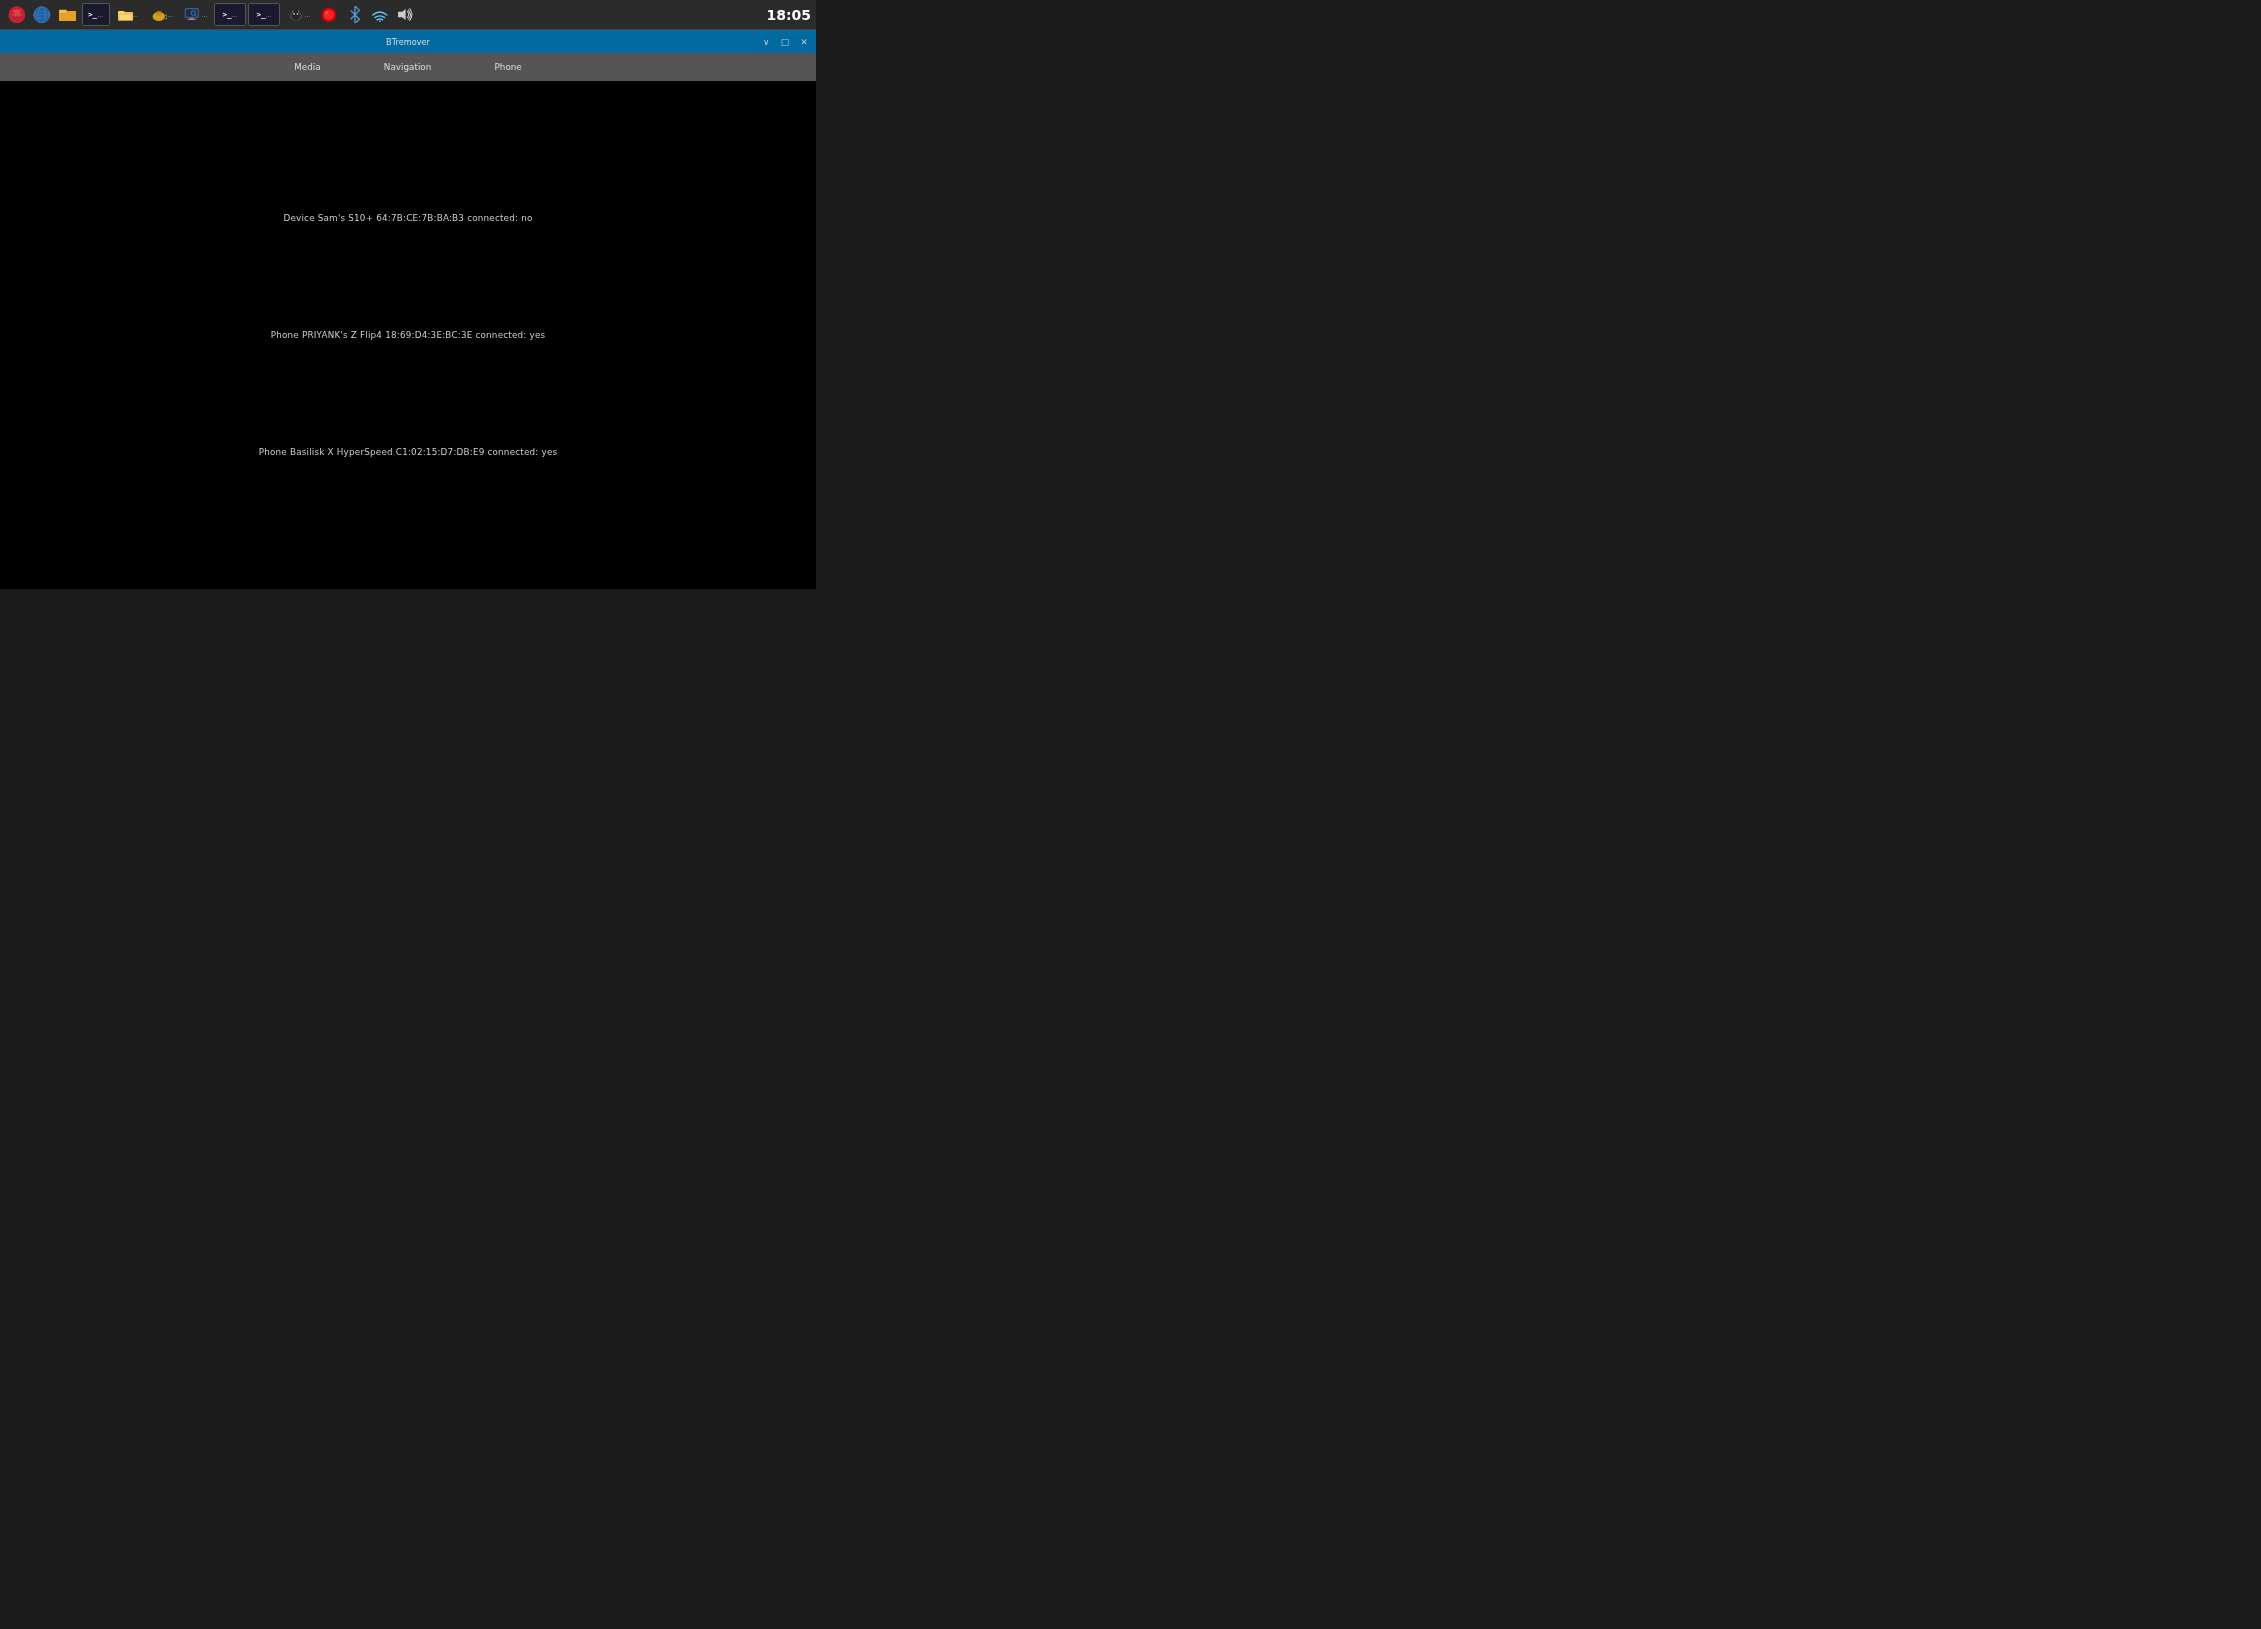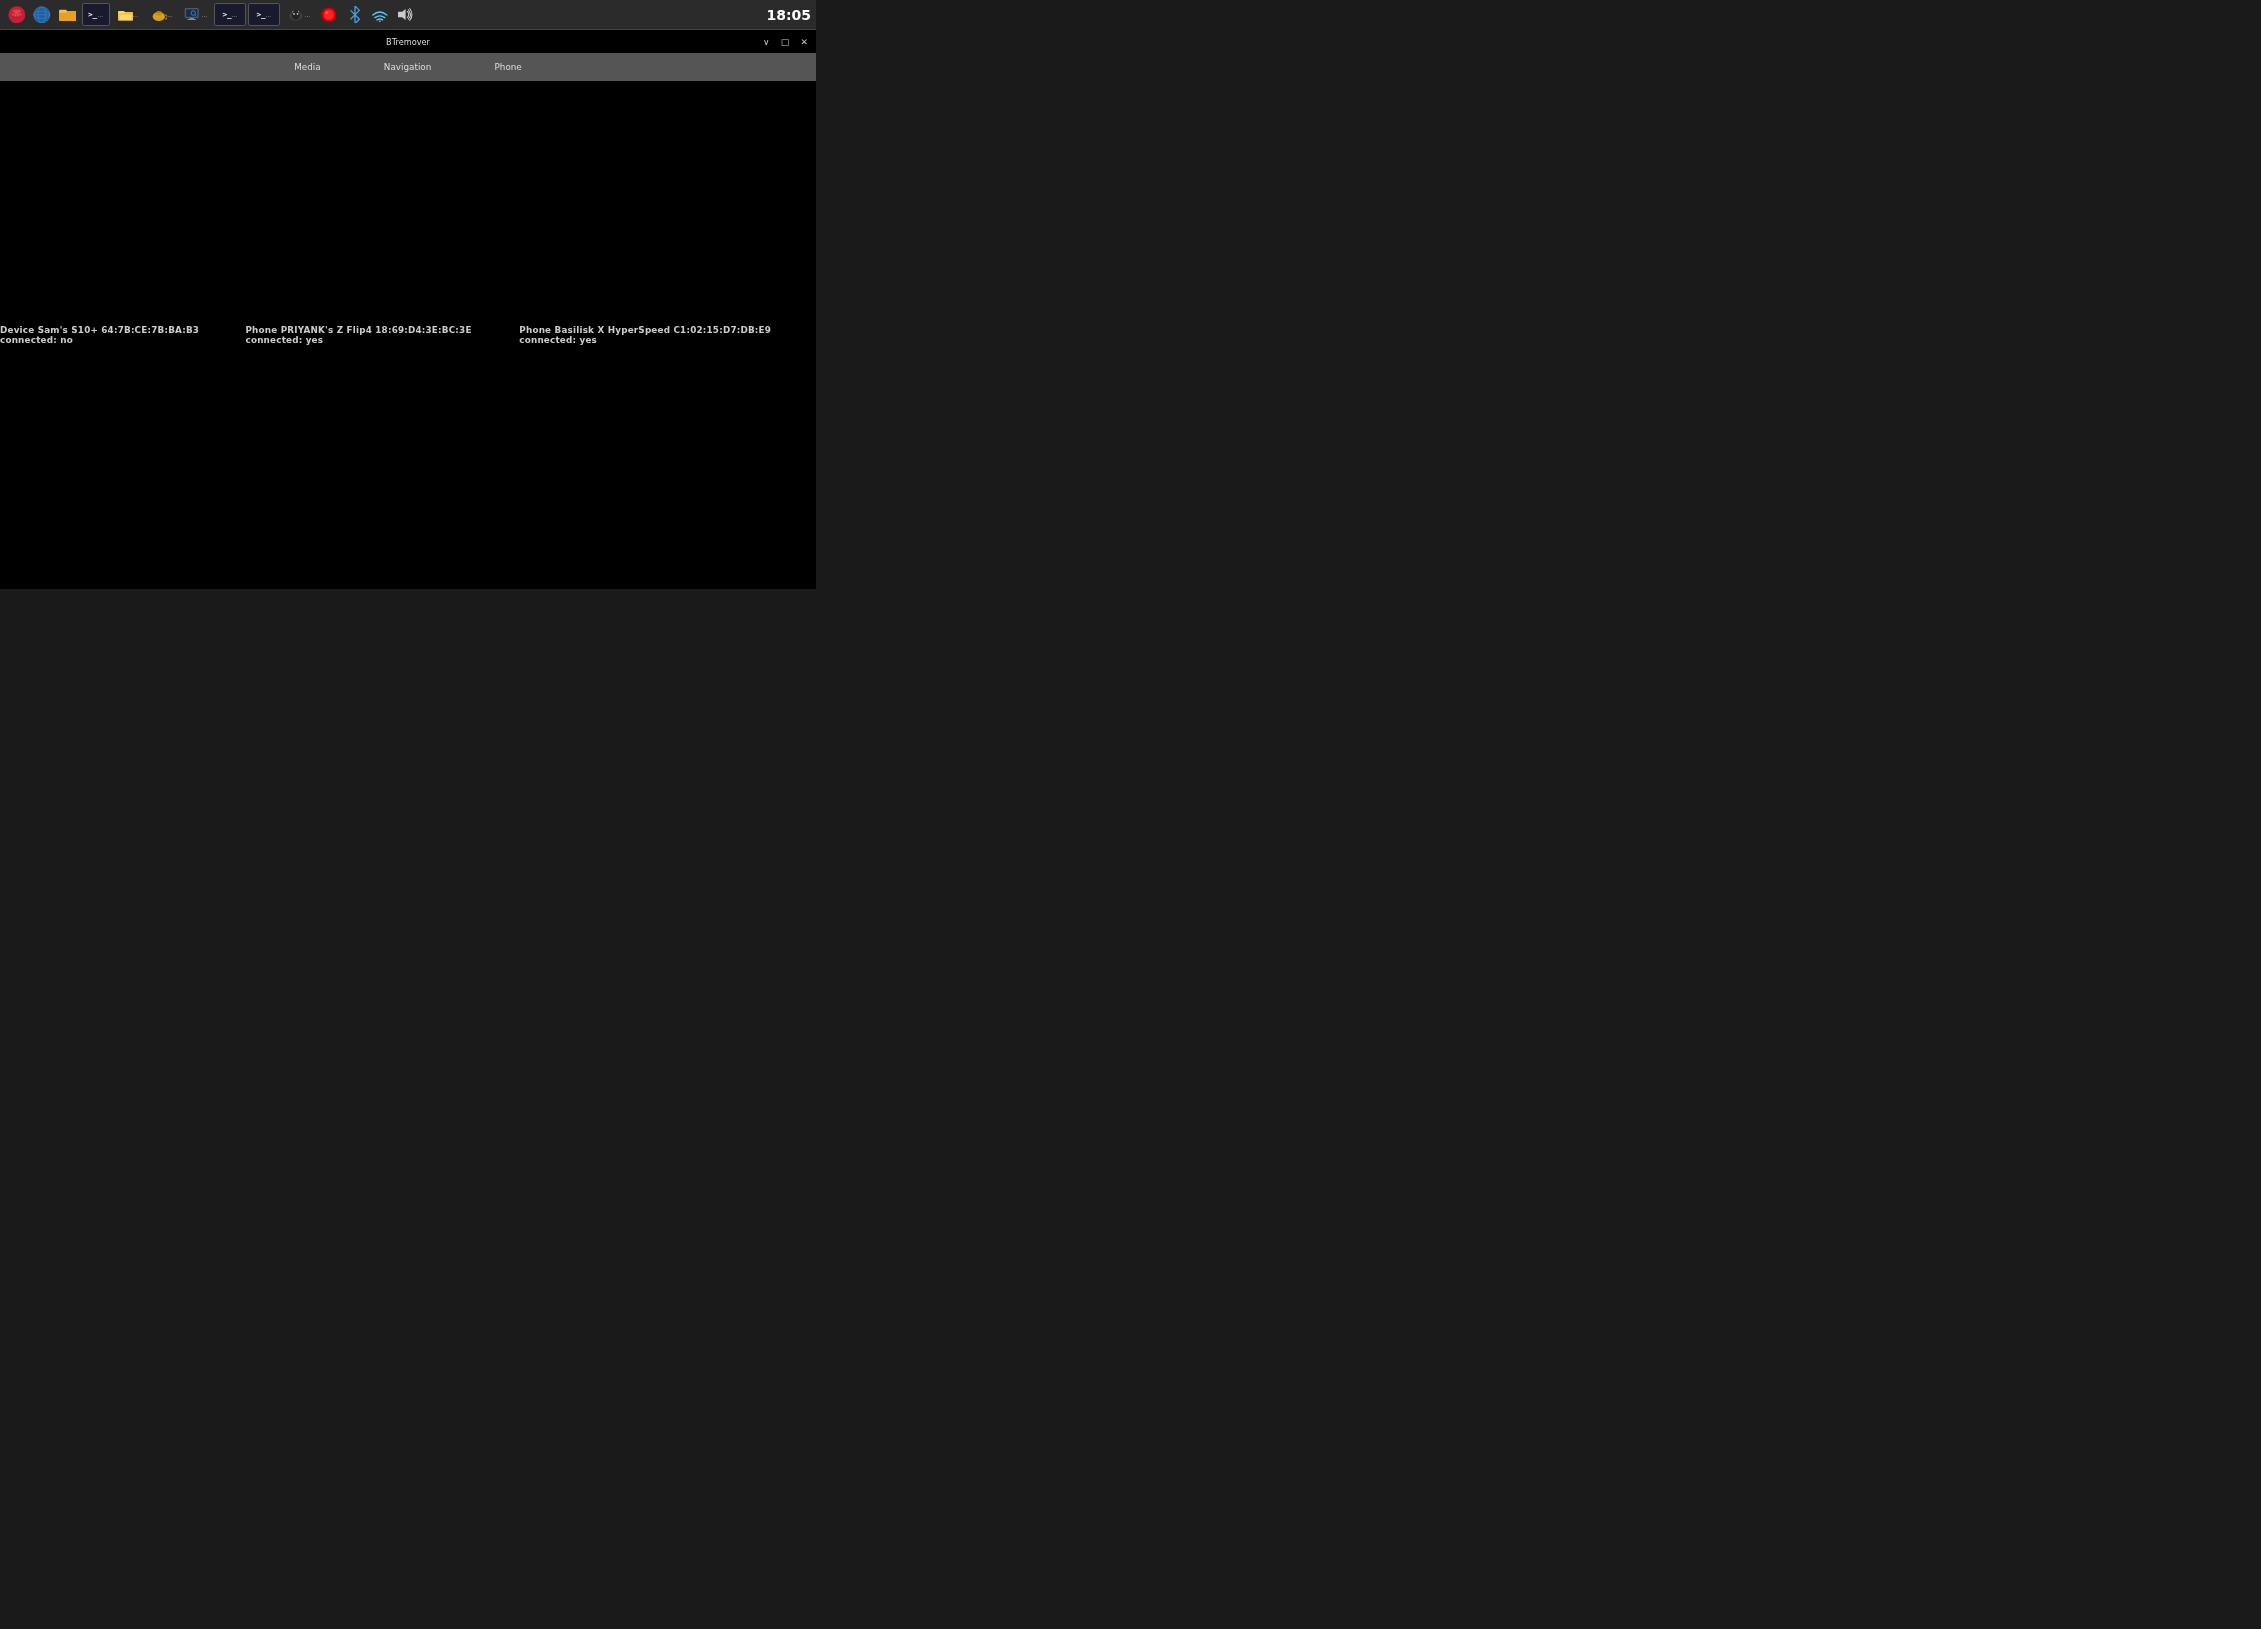--- a/index.html
+++ b/index.html
@@ -50,21 +50,21 @@
     }
 
     
     #app-window {
       width: 100%;
       background: #3c3c3c;
     }
 
     #titlebar {
       height: 23px;
-      background: #000000;
+      background: #0369a1;
       display: flex;
       align-items: center;
       justify-content: center;
       position: relative;
     }
 
     #titlebar-title {
       color: #ddd;
       font-size: 8.2px;
     }
@@ -101,24 +101,24 @@
       border-radius: 1.9px;
     }
 
     
     #main-content {
       width: 100%;
       height: calc(589px - 30px - 23px - 28px);
       background: #000;
       position: relative;
       display: flex;
+      flex-direction: column;
       align-items: center;
       justify-content: space-evenly;
       padding: 25px 0;
-      font-weight: bold;
     }
 
     .device-line {
       color: #ccc;
       font-size: 8.8px;
       letter-spacing: 0.2px;
     }
   </style>
 </head>
 <body>

